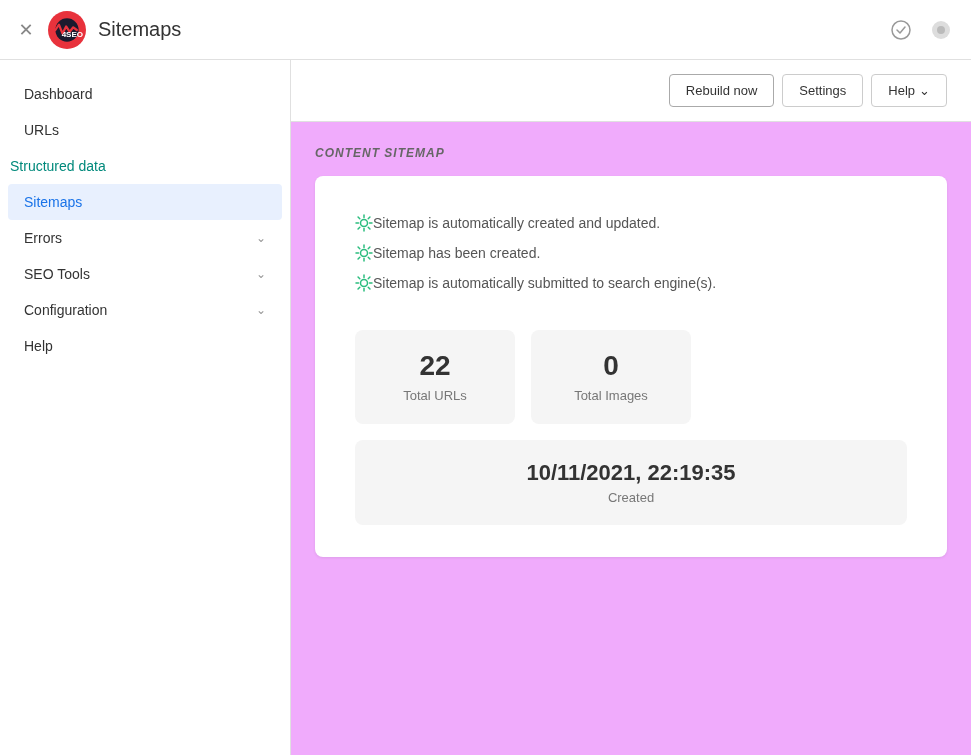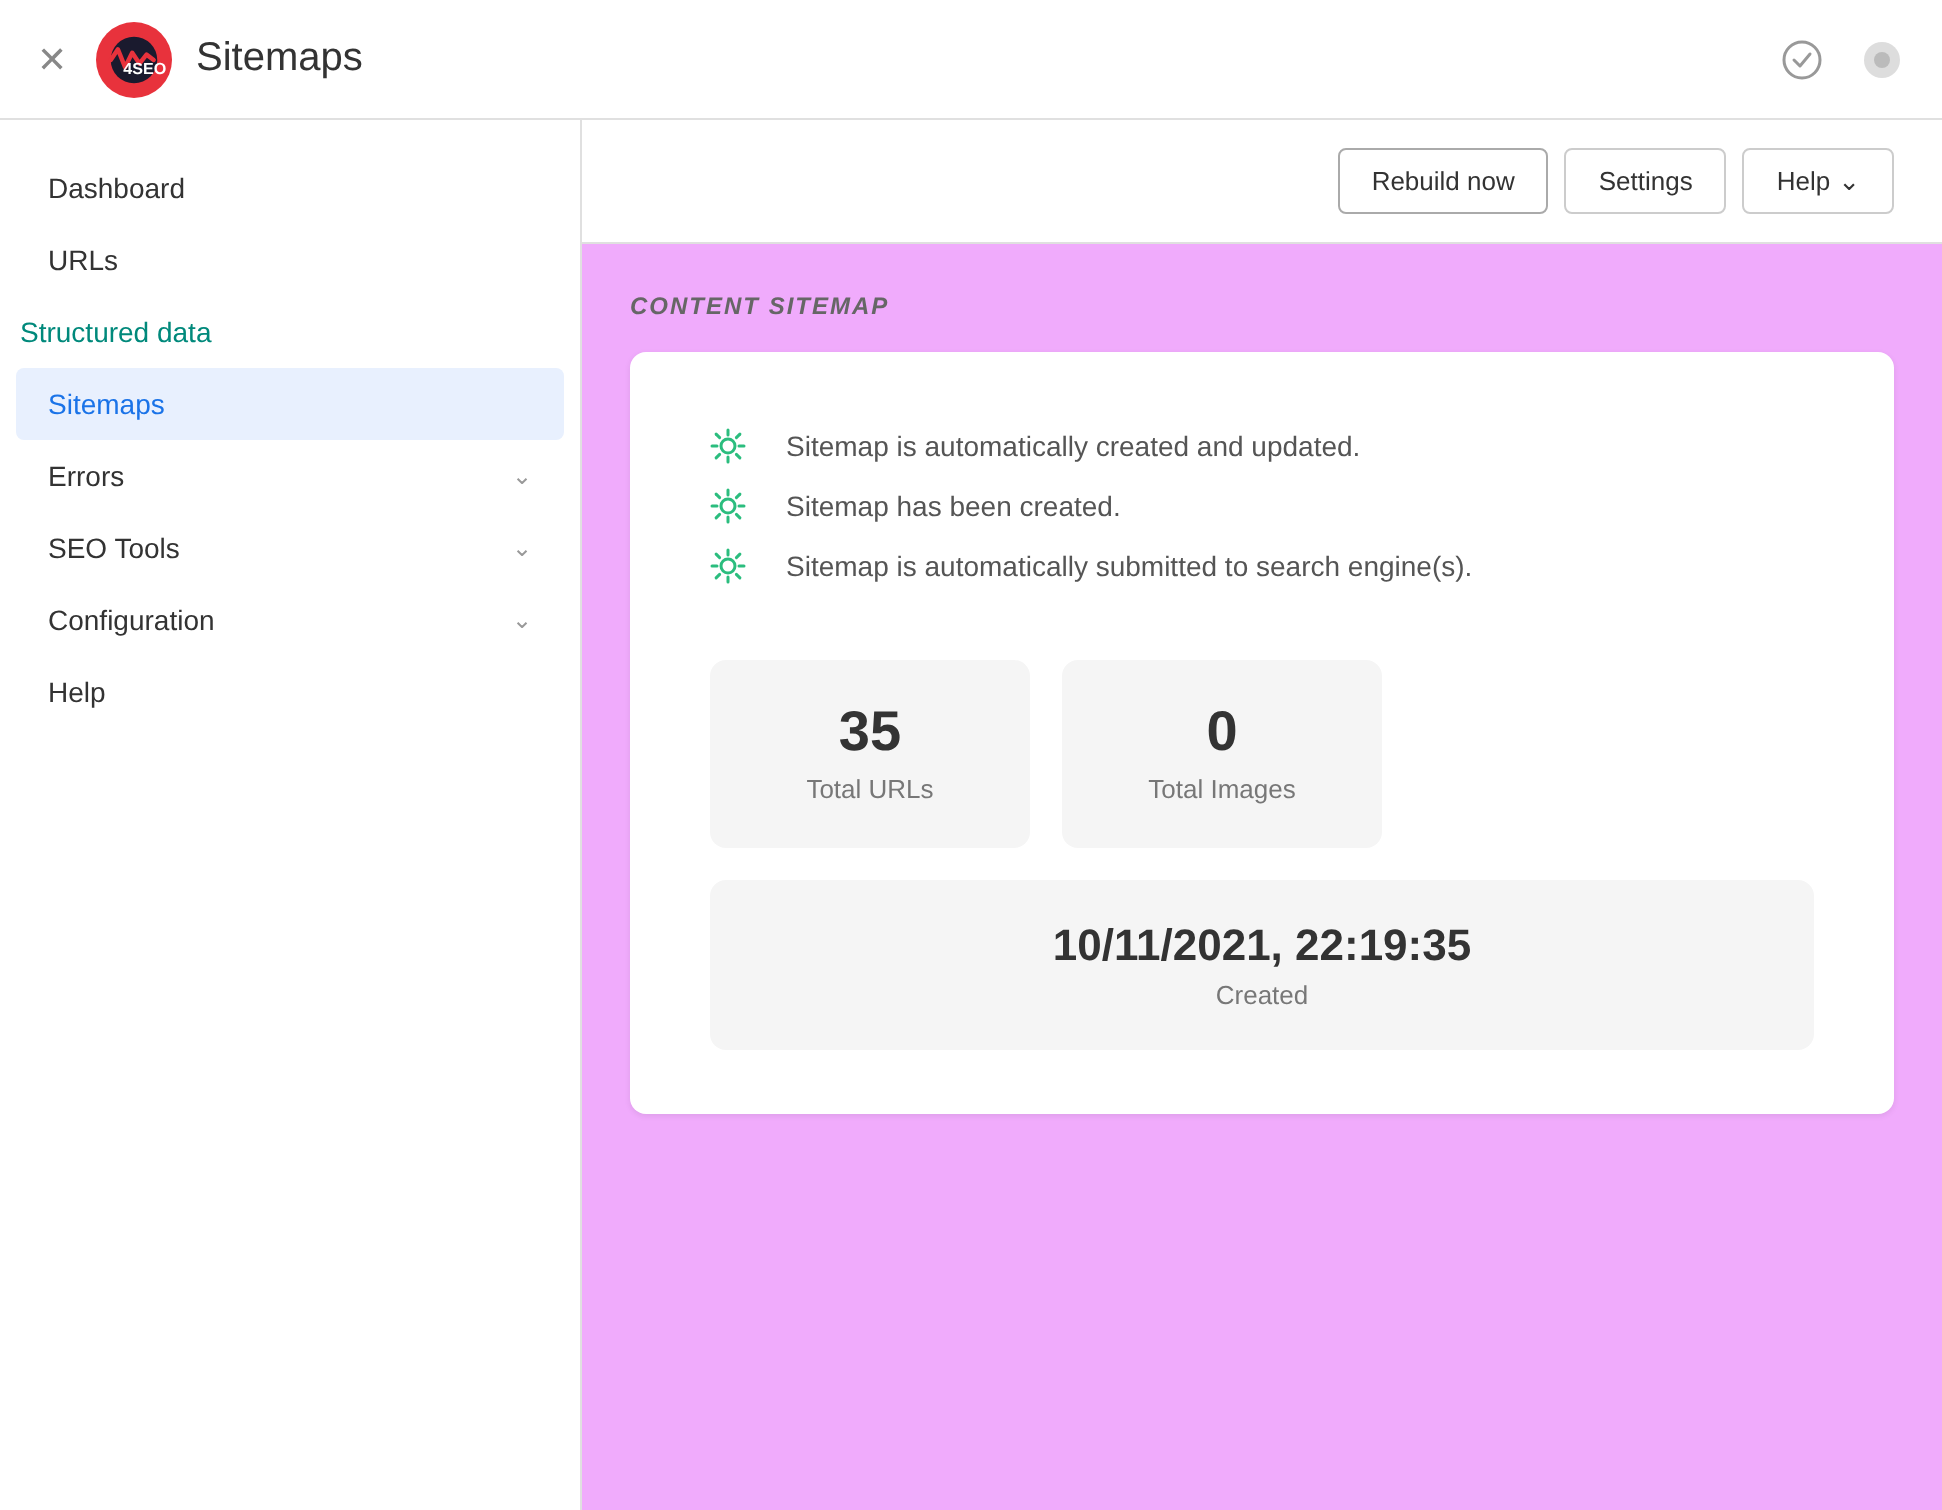--- a/index.html
+++ b/index.html
@@ -146,21 +146,21 @@
     }
 
     
     .status-list {
       list-style: none;
       margin-bottom: 32px;
     }
     .status-item {
       display: flex;
       align-items: center;
-      gap: 20px;
+      gap: 0;
       padding: 6px 0;
       font-size: 14px;
       color: #555;
     }
     .sun-icon {
       color: #2bbd7e;
       font-size: 16px;
       display: flex; align-items: center; justify-content: center;
     }
 
@@ -333,21 +333,21 @@
                 <line x1="14.95" y1="3.05" x2="13.2" y2="4.8" stroke="#2bbd7e" stroke-width="1.5" stroke-linecap="round"></line>
                 <line x1="4.8" y1="13.2" x2="3.05" y2="14.95" stroke="#2bbd7e" stroke-width="1.5" stroke-linecap="round"></line>
               </svg>
             </span>
             <span>Sitemap is automatically submitted to search engine(s).</span>
           </li>
         </ul>
 
         <div class="stats-row">
           <div class="stat-card">
-            <span class="stat-number">35</span>
+            <span class="stat-number">22</span>
             <span class="stat-label">Total URLs</span>
           </div>
           <div class="stat-card">
             <span class="stat-number">0</span>
             <span class="stat-label">Total Images</span>
           </div>
         </div>
 
         <div class="date-card">
           <div class="date-value">10/11/2021, 22:19:35</div>

